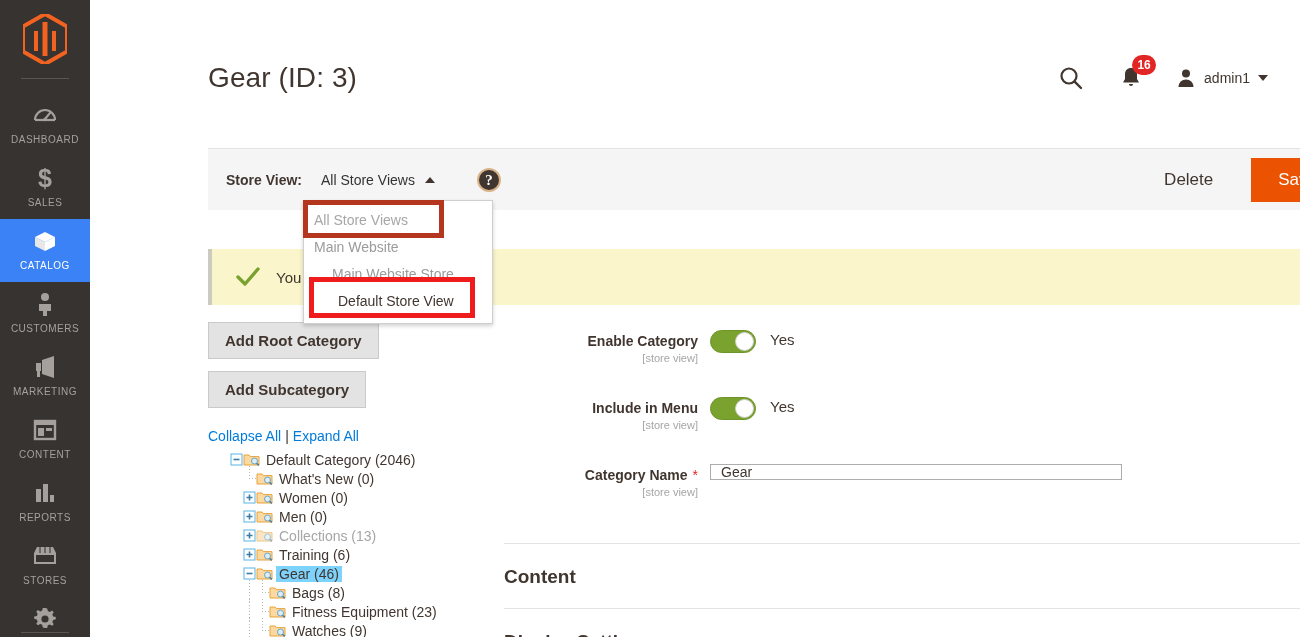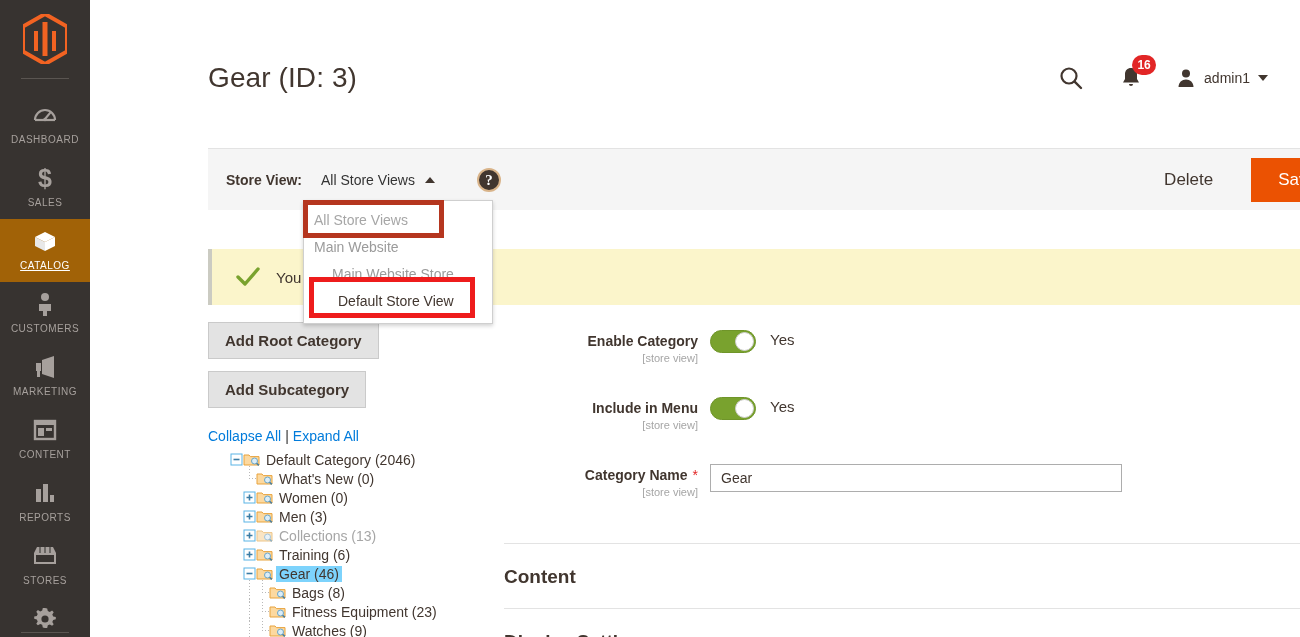--- a/index.html
+++ b/index.html
@@ -29,21 +29,21 @@
     margin: 0 auto 14px auto;
   }
   .nav-item {
     display: block; width: 90px;
     padding: 9px 0 10px 0;
     text-align: center;
     text-decoration: none;
     color: #a6a09c;
     cursor: pointer;
   }
-  .nav-item.active { background: #a16207; color: #ffffff; text-decoration: underline; }
+  .nav-item.active { background: #3b82f6; color: #ffffff; }
   .nav-icon { display: block; height: 28px; margin-bottom: 4px; }
   .nav-icon svg { display: inline-block; vertical-align: middle; }
   .nav-label {
     display: block;
     font-size: 10px;
     letter-spacing: 0.5px;
     line-height: 12px;
     text-transform: uppercase;
   }
   .sidebar-bottom-sep {
@@ -258,21 +258,21 @@
     background: #79a22e; border: 1px solid #6f9529;
     position: relative; cursor: pointer; flex: 0 0 46px;
   }
   .toggle .knob {
     position: absolute; right: 1px; top: 1px;
     width: 19px; height: 19px; border-radius: 50%;
     background: #ffffff; border: 1px solid #cfcfcf;
   }
   .toggle-text { margin-left: 14px; font-size: 15px; color: #41362f; padding-top: 1px; }
   .text-input {
-    width: 412px; height: 28px;
+    width: 412px; height: 16px;
     border: 1px solid #adadad;
     padding: 0 10px;
     font-size: 14px; color: #41362f;
     font-family: inherit;
     background: #ffffff;
   }
 
   
   .section {
     position: absolute; left: 414px; width: 856px;
@@ -533,21 +533,21 @@
                 <path d="M3.5 6.5 h6 M6.5 3.5 v6" stroke="#3a7ca5" stroke-width="1.6"></path>
               </svg>
           </span>
           <span class="fico">
             <svg width="17" height="15" viewBox="0 0 17 15">
                 <path d="M1 3 h5 l1.4 1.6 H16 V13 H1 Z" fill="#fcd9a0" stroke="#e8a33d"></path>
                 <circle cx="11.5" cy="9" r="3" fill="#dcedf7" stroke="#6aa6c8"></circle>
                 <path d="M13.6 11.2 L15.8 13.4" stroke="#4a7fa0" stroke-width="1.6"></path>
               </svg>
           </span>
-          <span class="tlabel">Men (3)</span>
+          <span class="tlabel">Men (0)</span>
         </div>
 
         <div class="tnode">
           <span class="indent" style="flex:0 0 35px;"></span>
           <span class="tog">
             <svg width="13" height="13" viewBox="0 0 13 13">
                 <rect x="1" y="1" width="11" height="11" fill="#fff" stroke="#5bb4e5"></rect>
                 <path d="M3.5 6.5 h6 M6.5 3.5 v6" stroke="#3a7ca5" stroke-width="1.6"></path>
               </svg>
           </span>

